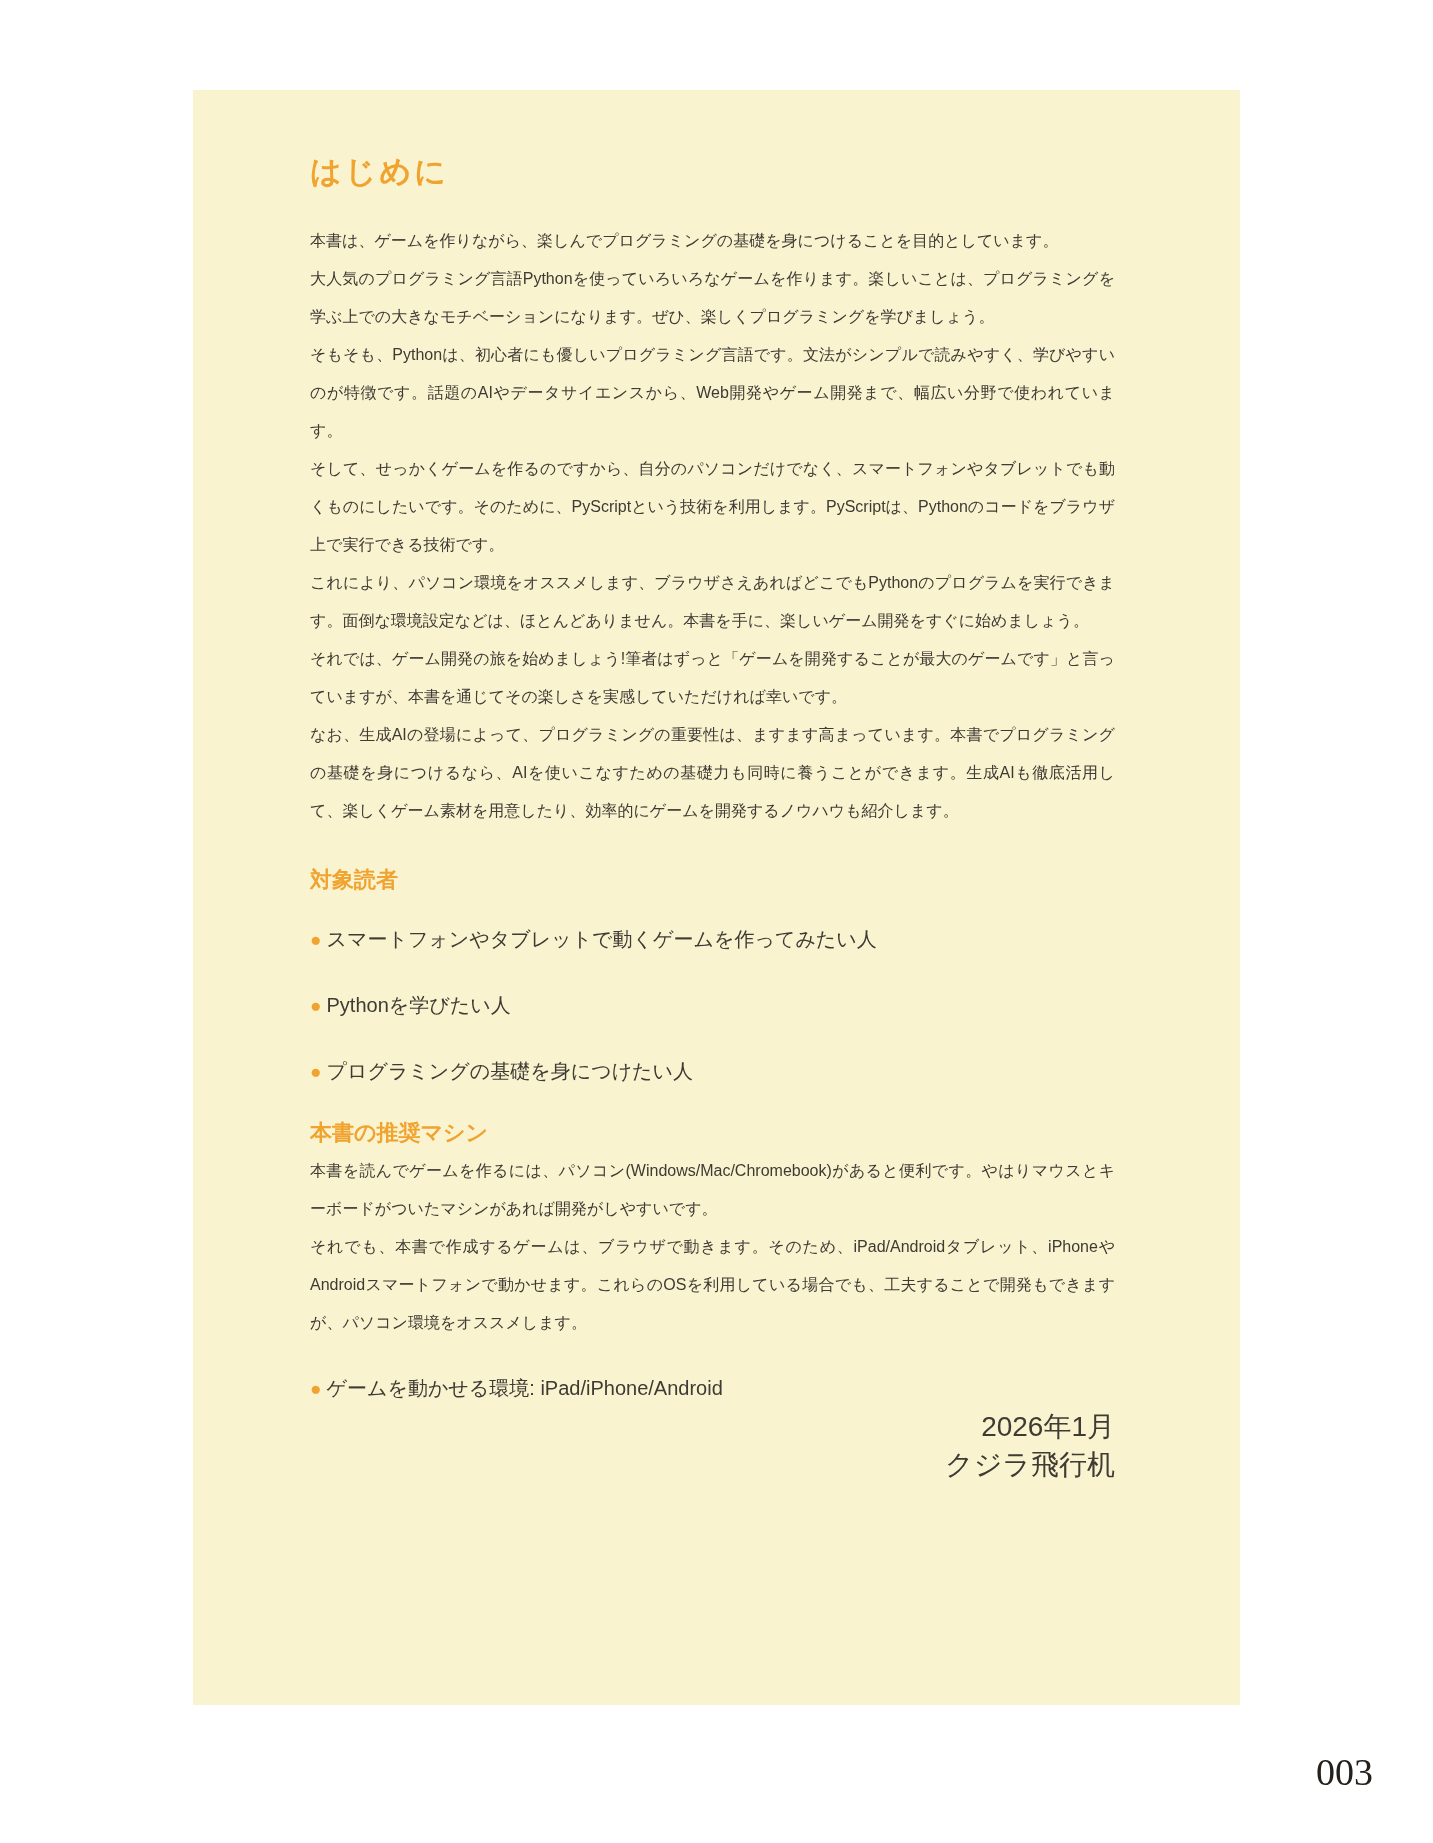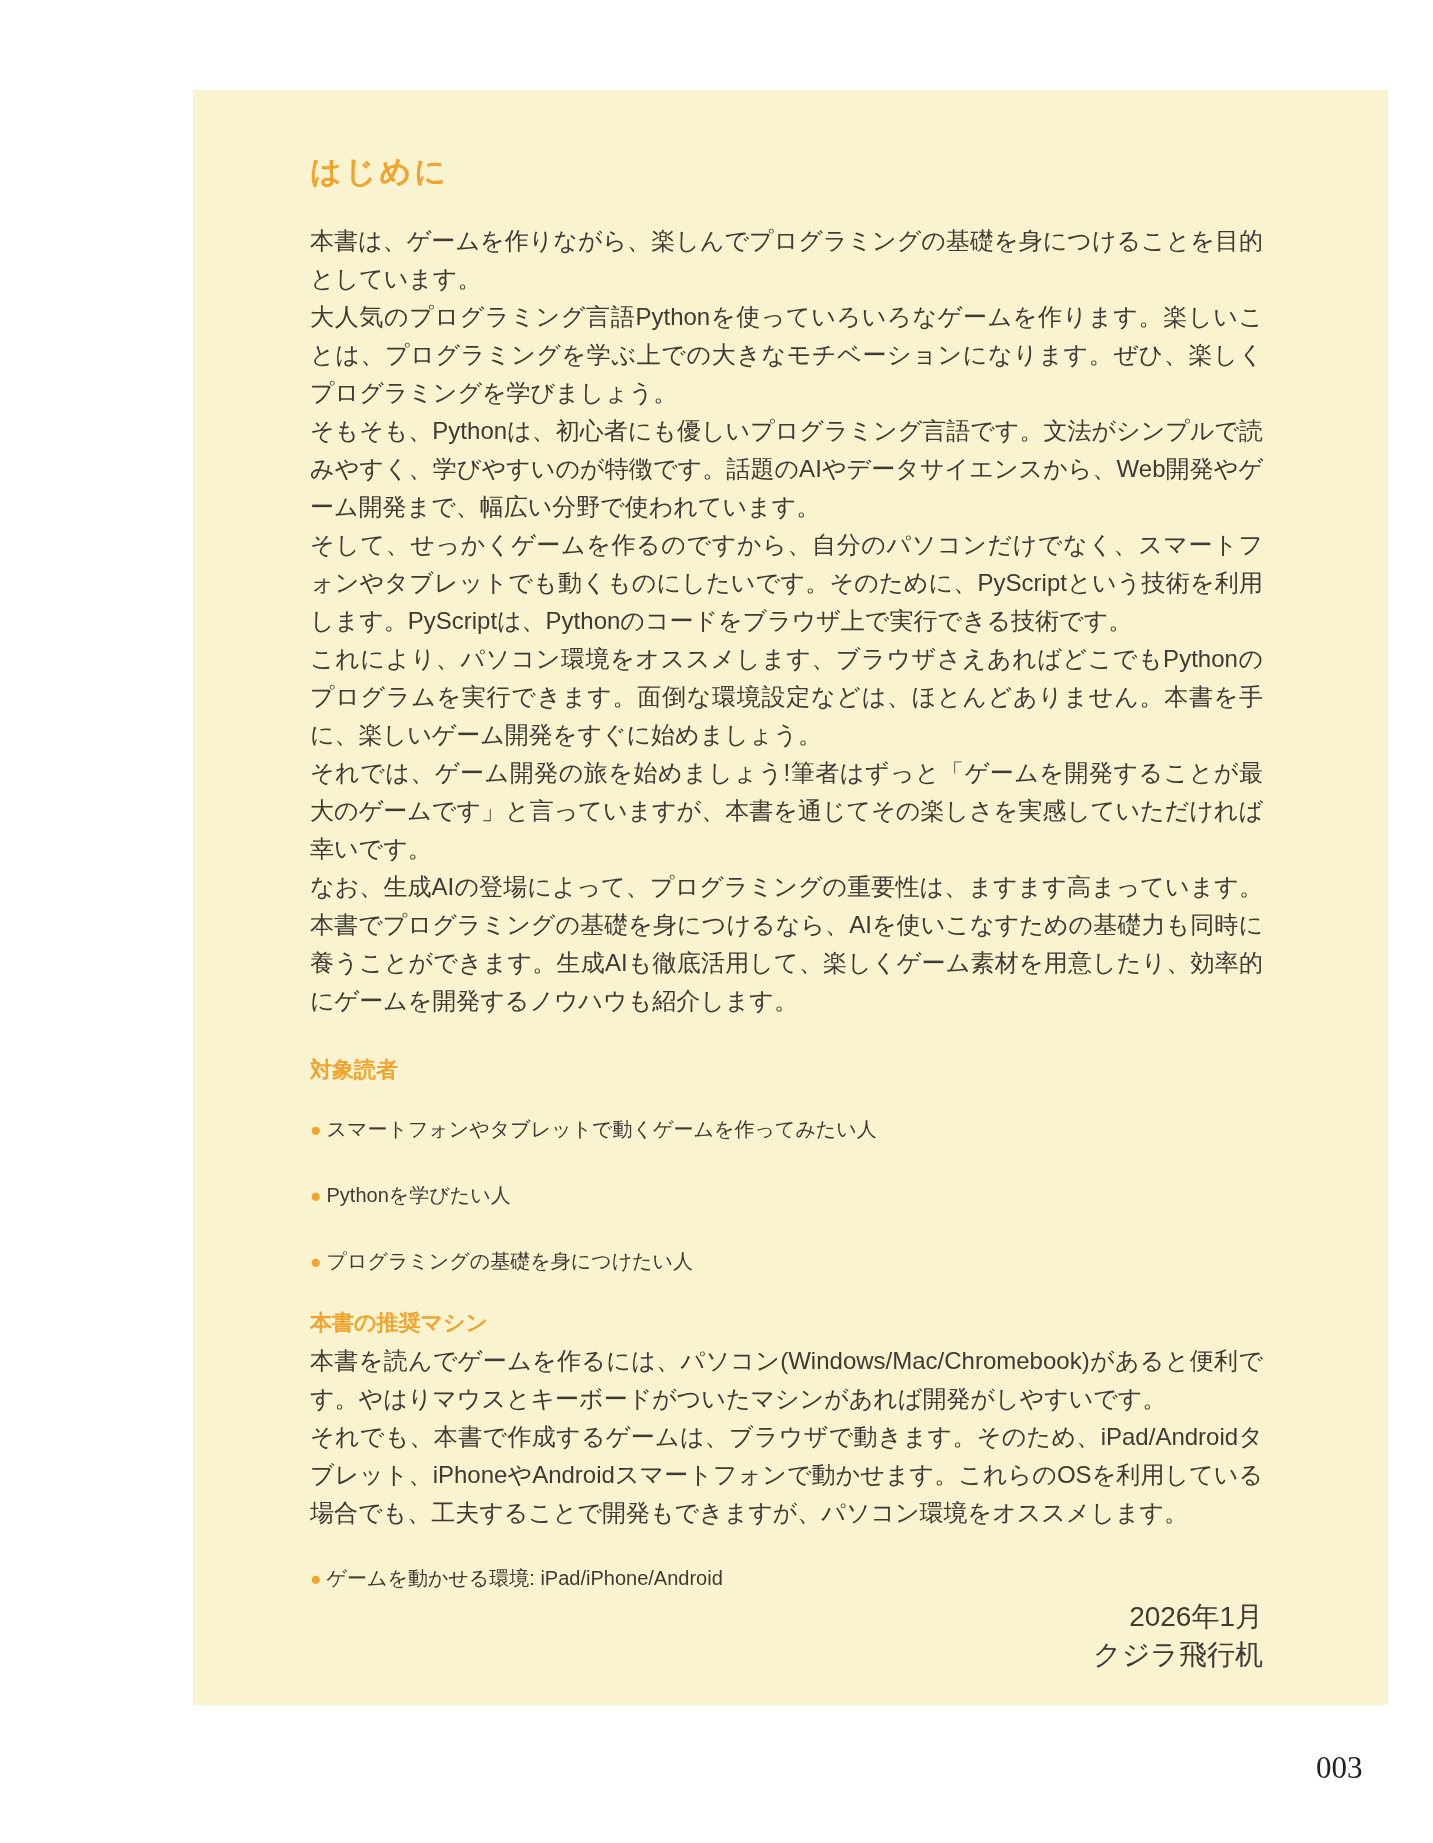--- a/index.html
+++ b/index.html
@@ -8,38 +8,38 @@
     width: 1433px;
     height: 1843px;
     background: #ffffff;
     font-family: "Liberation Sans", sans-serif;
     overflow: hidden;
   }
   .page {
     position: absolute;
     left: 193px;
     top: 90px;
-    width: 1195px;
+    width: 1047px;
     height: 1615px;
     background: #FAF3CF;
     box-sizing: border-box;
     padding: 62px 125px 0 117px;
   }
   .doc-title {
     margin: 0;
     font-size: 31px;
     line-height: 40px;
     font-weight: bold;
     color: #F0A32E;
     letter-spacing: 3px;
   }
   .intro { margin-top: 30px; }
   .body-par {
     margin: 0;
-    font-size: 24px;
+    font-size: 16px;
     line-height: 38px;
     color: #3E3A34;
     text-align: justify;
   }
   .sec-heading {
     margin: 0;
     font-size: 22px;
     line-height: 26px;
     font-weight: bold;
     color: #F0A32E;
@@ -69,21 +69,21 @@
     text-align: right;
     font-size: 28px;
     line-height: 38px;
     color: #3E3A34;
   }
   .page-number {
     position: absolute;
     left: 1316px;
     top: 1750px;
     font-family: "Liberation Serif", serif;
-    font-size: 31px;
+    font-size: 38px;
     color: #25201B;
   }
 </style>
 </head>
 <body>
 
 <div class="canvas">
   <div class="page">
 
     <h1 class="doc-title">はじめに</h1>

